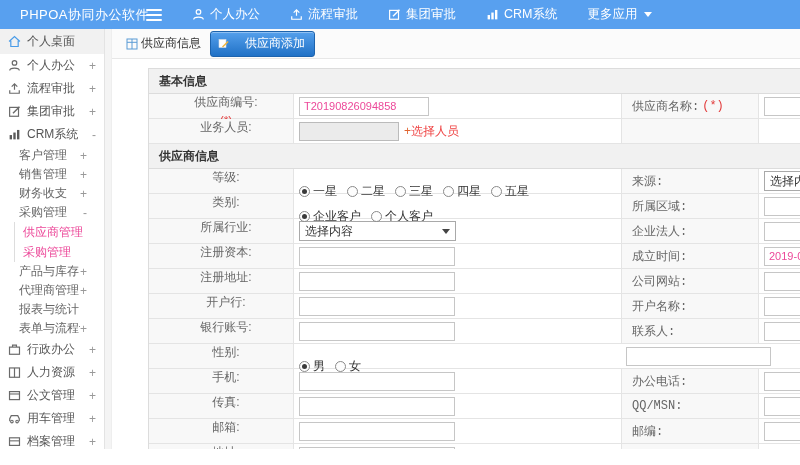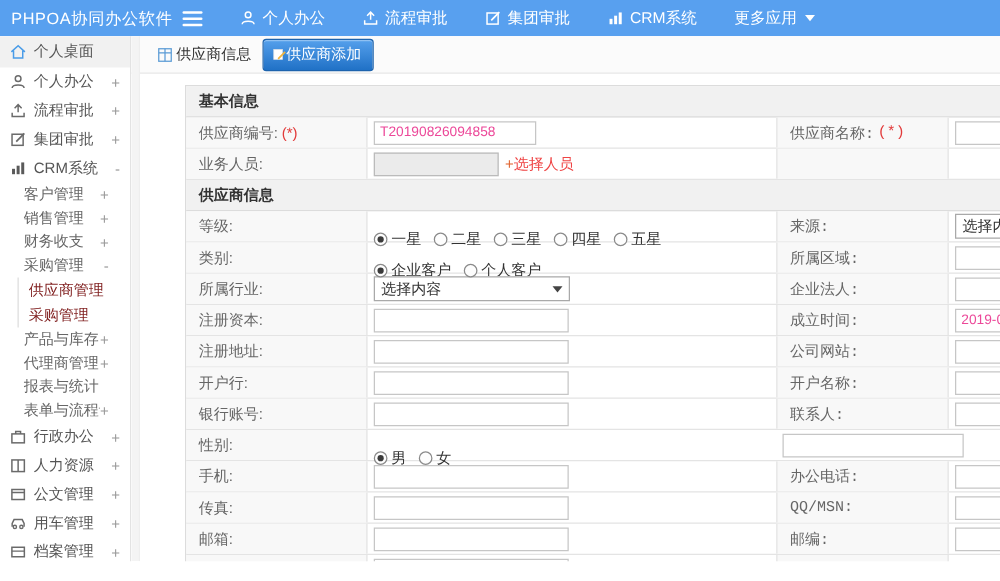--- a/index.html
+++ b/index.html
@@ -1,21 +1,21 @@
 <!DOCTYPE html>
 <html><head>
 <meta charset="utf-8">
 <style>
   * { margin:0; padding:0; box-sizing:border-box; }
   html,body { width:800px; height:465px; overflow:hidden; background:#fff;
     font-family:"Liberation Sans","DejaVu Sans",sans-serif; font-size:12px; color:#555; }
 
   
   .topbar { height:29px; background:#58a0ef; display:flex; align-items:center; color:#fff; }
-  .logo { width:138px; padding-left:9px; font-size:13px; letter-spacing:.5px; white-space:nowrap; }
+  .logo { width:138px; padding-left:20px; font-size:13px; letter-spacing:.5px; white-space:nowrap; }
   .hamburger { width:16px; height:12px; margin:0 4px 0 8px; display:flex; flex-direction:column; justify-content:space-between; cursor:pointer; }
   .hamburger i { display:block; height:2px; background:#fff; border-radius:1px; }
   .topnav { display:flex; align-items:center; margin-left:26px; gap:30px; }
   .topnav-item { display:flex; align-items:center; gap:5px; font-size:12.5px; cursor:pointer; white-space:nowrap; }
   .ticon svg { display:block; }
   .caret { width:0; height:0; border-left:4px solid transparent; border-right:4px solid transparent; border-top:5px solid #fff; margin-left:2px; }
 
   
   .main { display:flex; height:420px; }
   .sidebar { width:105px; background:#fff; border-right:1px solid #e3e3e3; overflow:hidden; flex:none; }
@@ -25,38 +25,38 @@
   
   .s-item { display:flex; align-items:center; cursor:pointer; color:#555; }
   .s-item .lbl { flex:1; white-space:nowrap; overflow:hidden; }
   .s-item .exp { color:#999; font-size:12px; padding-right:8px; }
   .lv1 { height:23px; padding-left:8px; gap:6px; }
   .lv1 .sicon { width:13px; height:13px; flex:none; display:flex; align-items:center; }
   .lv1.active { height:25px; background:#f1f1f1; }
   .lv2 { height:19px; padding-left:19px; color:#666; }
   .lv2 .exp { padding-right:17px; }
   .lv3wrap { margin-left:14px; border-left:1px solid #ddd; }
-  .lv3 { height:20px; padding-left:8px; color:#7f1d1d;justify-content:center; }
+  .lv3 { height:20px; padding-left:8px; color:#ec4899;justify-content:center; }
   .s-partial { height:23px; padding-left:8px; display:flex; align-items:center; gap:6px; opacity:.55; }
   .s-partial .bar { width:52px; height:8px; background:#bbb; border-radius:1px; }
 
   
   .tabbar { height:30px; background:#fbfbfb; border-bottom:1px solid #e7e7e7; display:flex; align-items:center; padding-left:21px; gap:9px; }
   .tab-plain { display:flex; align-items:center; gap:3px; color:#333; cursor:pointer; }
-  .tab-active { display:flex; align-items:center; gap:0; color:#fff; cursor:pointer;
+  .tab-active { display:flex; align-items:center; gap:16px; color:#fff; cursor:pointer;
      background:linear-gradient(#55a0ec,#2071c6); border:1px solid #1d63ad; border-radius:3px;
      padding:3px 9px 4px 7px; box-shadow:inset 0 1px 0 rgba(255,255,255,.35); }
 
   
   .form { margin:9px 0 0 43px; width:760px; border:1px solid #dcdcdc; border-bottom:none; }
   .sec-h { height:25px; line-height:24px; background:#f1f1f1; border-bottom:1px solid #dcdcdc;
            padding-left:10px; color:#333; font-weight:bold; }
   .row { display:flex; height:25px; border-bottom:1px solid #e4e4e4; }
   .cl { background:#f8f8f8; display:flex; align-items:center; padding-left:10px; color:#666; gap:3px; flex:none; }
-  .cl1 { width:145px; border-right:1px solid #e4e4e4; }
+  .cl1 { width:145px; border-right:1px solid #e4e4e4;flex-direction:column; }
   .cl2 { width:138px; border-left:1px solid #e4e4e4; border-right:1px solid #e4e4e4;font-family:Liberation Mono, monospace; }
   .cf { display:flex; align-items:center; padding-left:5px; flex:none; }
   .cf1 { width:327px; }
   .cf2 { width:150px; }
   .req { color:#e23b3b; }
   .ipt { height:19px; border:1px solid #c6c6c6; background:#fff; font-size:11px; padding:0 4px;
          font-family:"Liberation Sans","DejaVu Sans",sans-serif; color:#ec4899; }
   .w-code { width:130px; }
   .w-std { width:156px; }
   .w-right { width:145px; }

